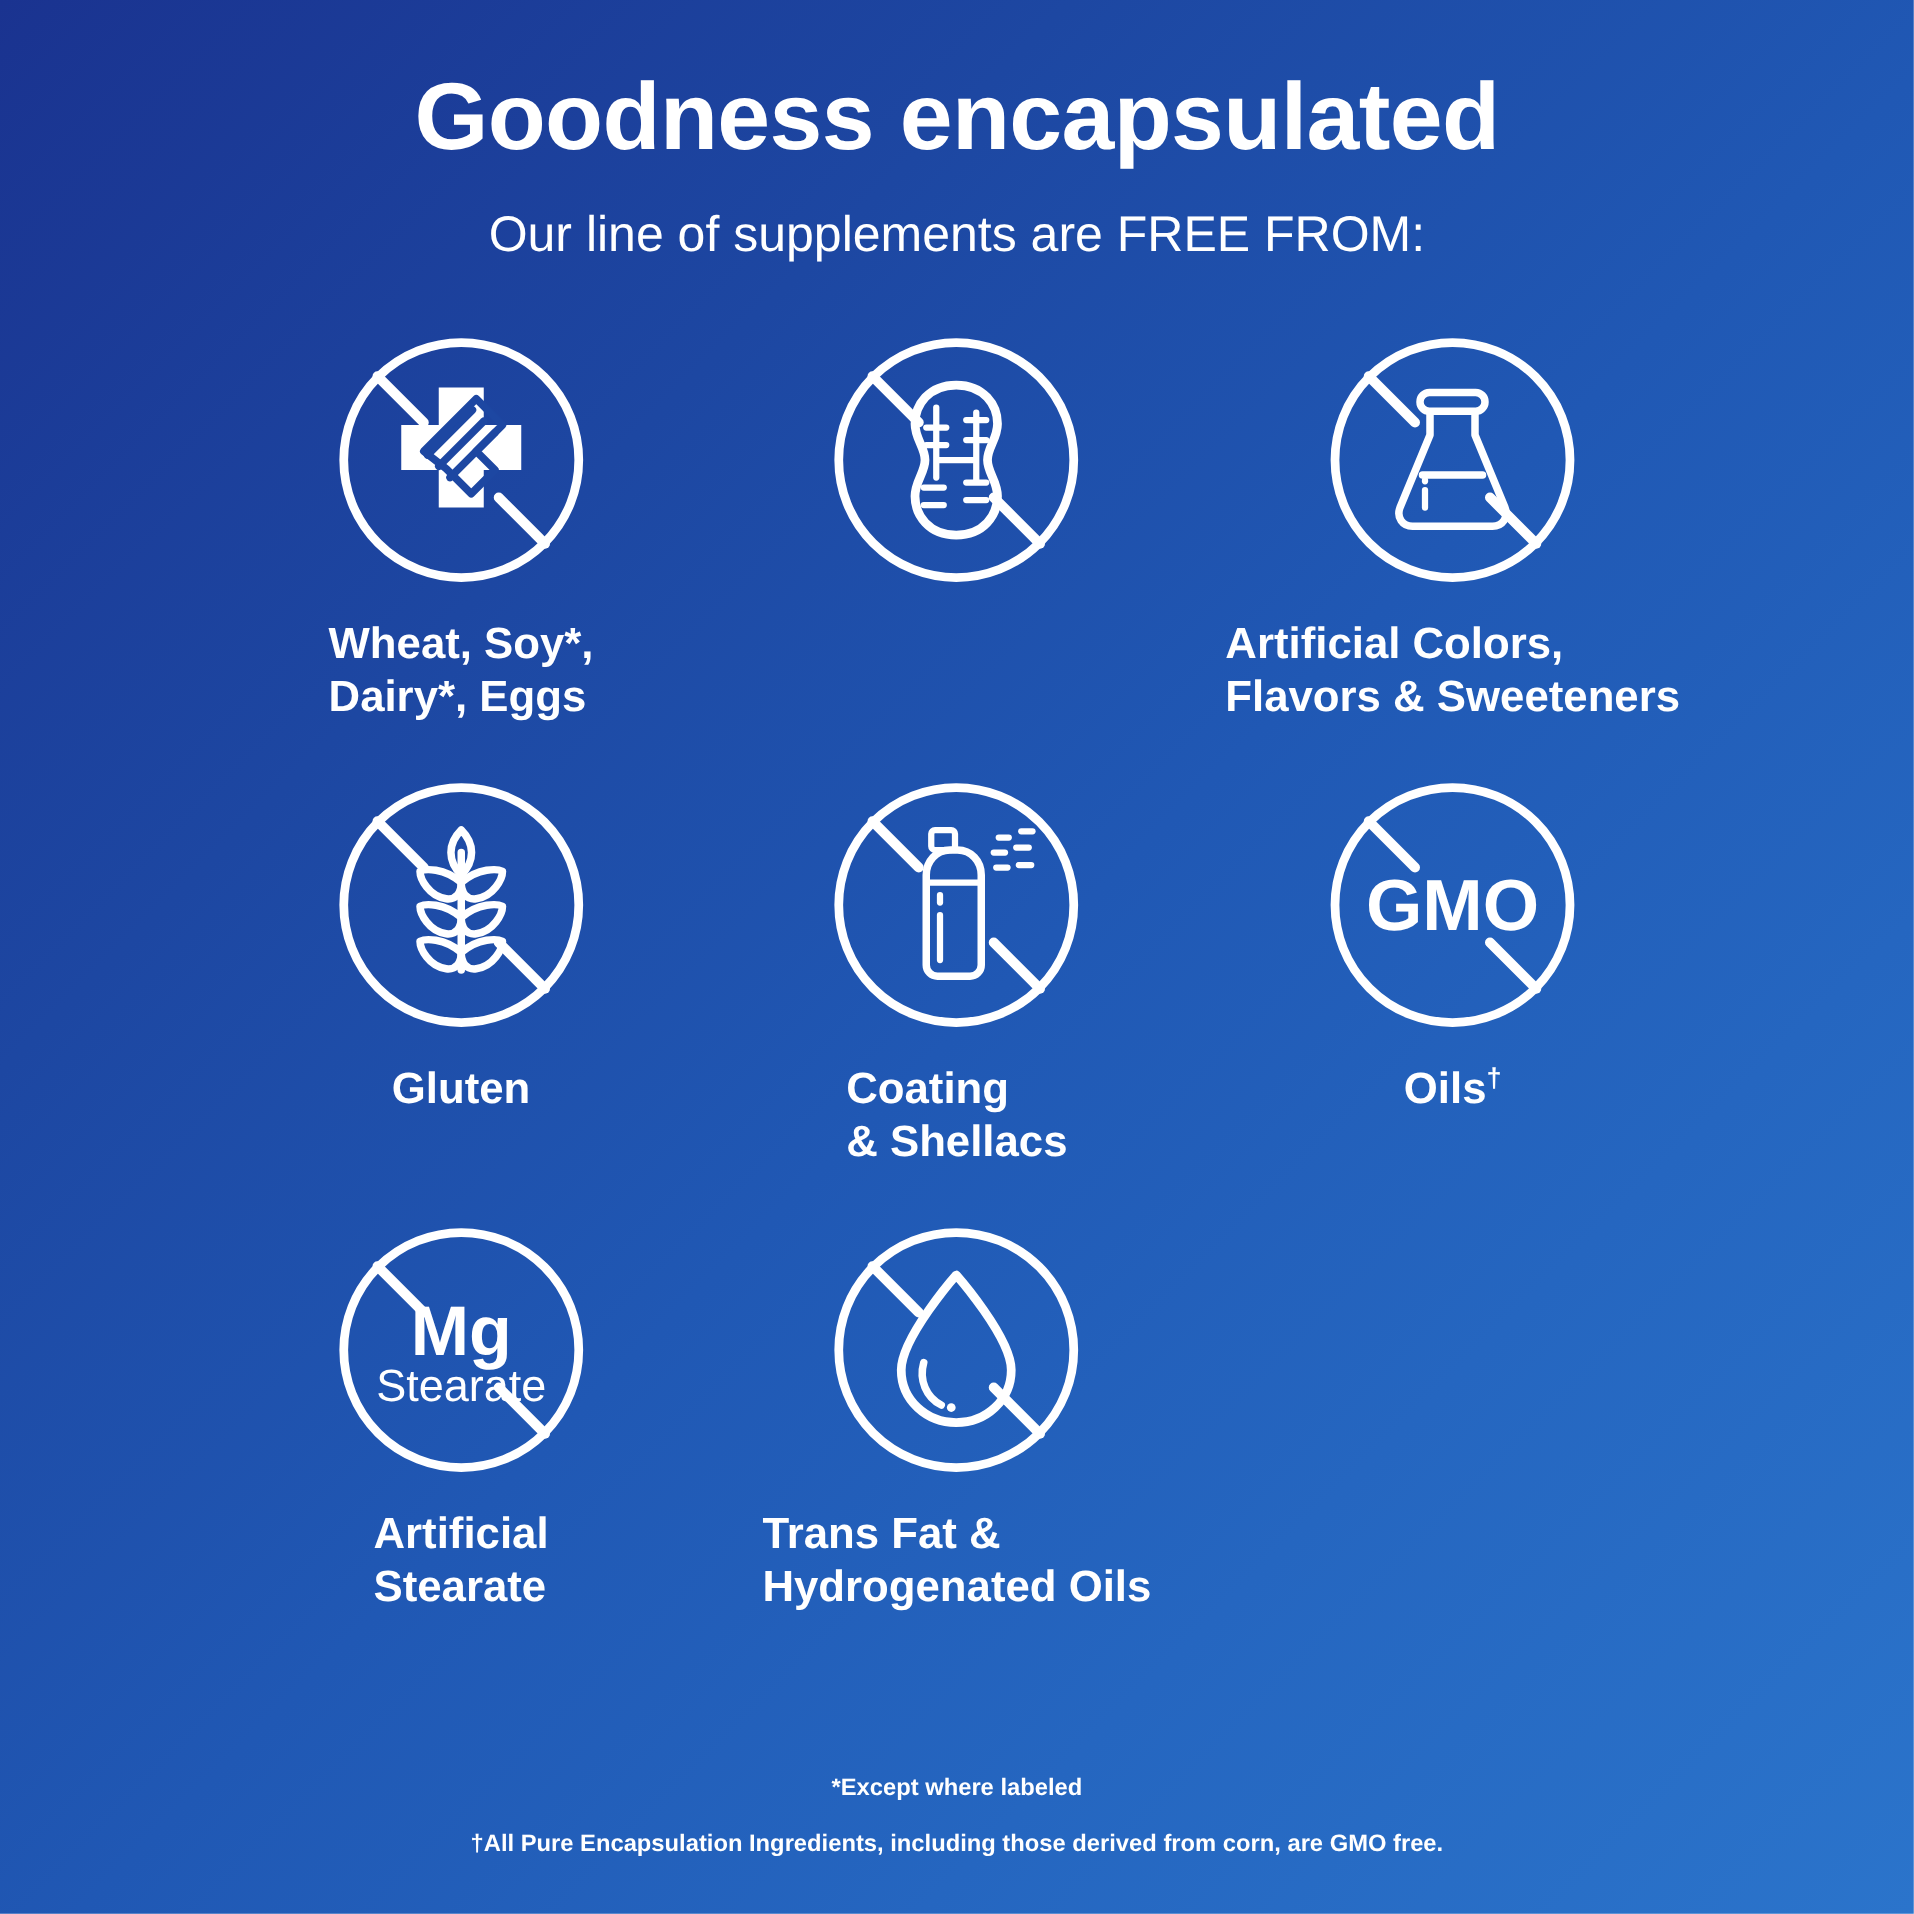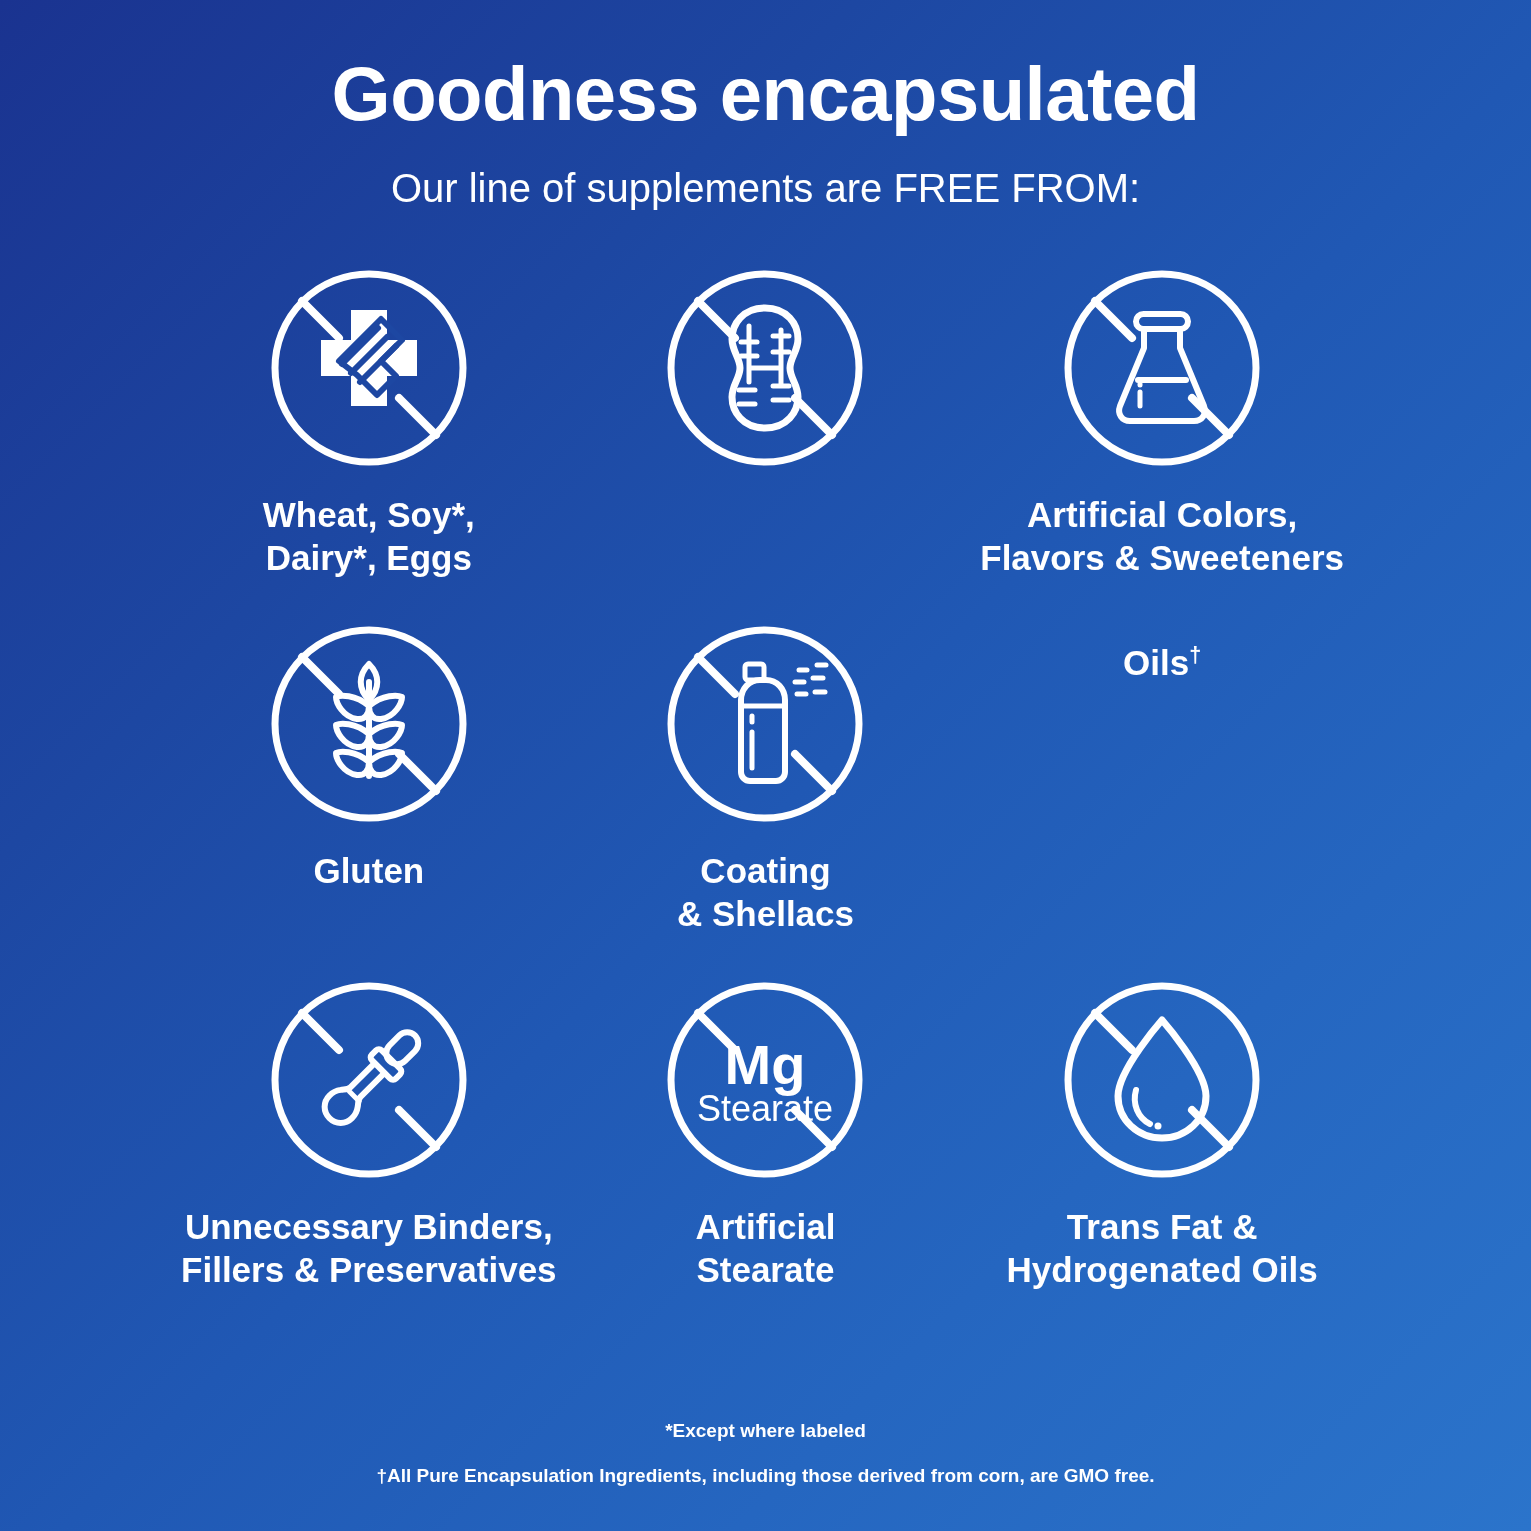--- a/index.html
+++ b/index.html
@@ -74,21 +74,21 @@
     display: block;
     width: 208px;
     height: 208px;
     overflow: visible;
   }
   .cell-label {
     margin-top: 22px;
     font-size: 35px;
     font-weight: bold;
     line-height: 1.22;
-    text-align: center;
+    text-align: left;
     white-space: pre-line;
     color: #ffffff;
   }
   .cell-label .sup {
     font-size: 0.62em;
     vertical-align: super;
     line-height: 0;
     font-weight: bold;
   }
 
@@ -224,40 +224,31 @@
           </g>
           <path d="M37 37 L74 74" stroke="#fff" stroke-width="8" stroke-linecap="round"></path>
           <path d="M134 134 L171 171" stroke="#fff" stroke-width="8" stroke-linecap="round"></path>
         </svg>
       </div>
       <div class="cell-label">Coating
 &amp; Shellacs</div>
     </div>
 
     <div class="cell">
+      <div class="badge">
+        <svg viewBox="0 0 208 208" fill="none" xmlns="http://www.w3.org/2000/svg">
+          <circle cx="104" cy="104" r="94" stroke="#fff" stroke-width="7"></circle>
+          <text x="104" y="124" text-anchor="middle" fill="#fff" font-family="Liberation Sans, sans-serif" font-size="58" font-weight="bold">GMO</text>
+          <path d="M37 37 L74 74" stroke="#fff" stroke-width="8" stroke-linecap="round"></path>
+          <path d="M134 134 L171 171" stroke="#fff" stroke-width="8" stroke-linecap="round"></path>
+        </svg>
+      </div>
       <div class="cell-label"><span>Oils</span><span class="sup">†</span></div>
     </div>
 
-    <div class="cell">
-      <div class="badge">
-        <svg viewBox="0 0 208 208" fill="none" xmlns="http://www.w3.org/2000/svg">
-          <circle cx="104" cy="104" r="94" stroke="#fff" stroke-width="7"></circle>
-          <g transform="rotate(45 104 104)">
-            <rect x="94" y="40" width="22" height="36" rx="11" stroke="#fff" stroke-width="6"></rect>
-            <rect x="88" y="74" width="34" height="14" rx="4" stroke="#fff" stroke-width="6"></rect>
-            <path d="M96 88 v34 c0 4 -3 6 -5 9 c-3 4 -4 8 -4 12 c0 9 7 16 16 16 c9 0 16 -7 16 -16 c0 -4 -1 -8 -4 -12 c-2 -3 -5 -5 -5 -9 V88" stroke="#fff" stroke-width="6" stroke-linejoin="round"></path>
-            <path d="M98 126 h14" stroke="#fff" stroke-width="5" stroke-linecap="round"></path>
-          </g>
-          <path d="M37 37 L74 74" stroke="#fff" stroke-width="8" stroke-linecap="round"></path>
-          <path d="M134 134 L171 171" stroke="#fff" stroke-width="8" stroke-linecap="round"></path>
-        </svg>
-      </div>
-      <div class="cell-label">Unnecessary Binders,
-Fillers &amp; Preservatives</div>
-    </div>
 
     <div class="cell">
       <div class="badge">
         <svg viewBox="0 0 208 208" fill="none" xmlns="http://www.w3.org/2000/svg">
           <circle cx="104" cy="104" r="94" stroke="#fff" stroke-width="7"></circle>
           <text x="104" y="108" text-anchor="middle" fill="#fff" font-family="Liberation Sans, sans-serif" font-size="56" font-weight="bold">Mg</text>
           <text x="104" y="145" text-anchor="middle" fill="#fff" font-family="Liberation Sans, sans-serif" font-size="36" font-weight="normal">Stearate</text>
           <path d="M37 37 L74 74" stroke="#fff" stroke-width="8" stroke-linecap="round"></path>
           <path d="M134 134 L171 171" stroke="#fff" stroke-width="8" stroke-linecap="round"></path>
         </svg>

